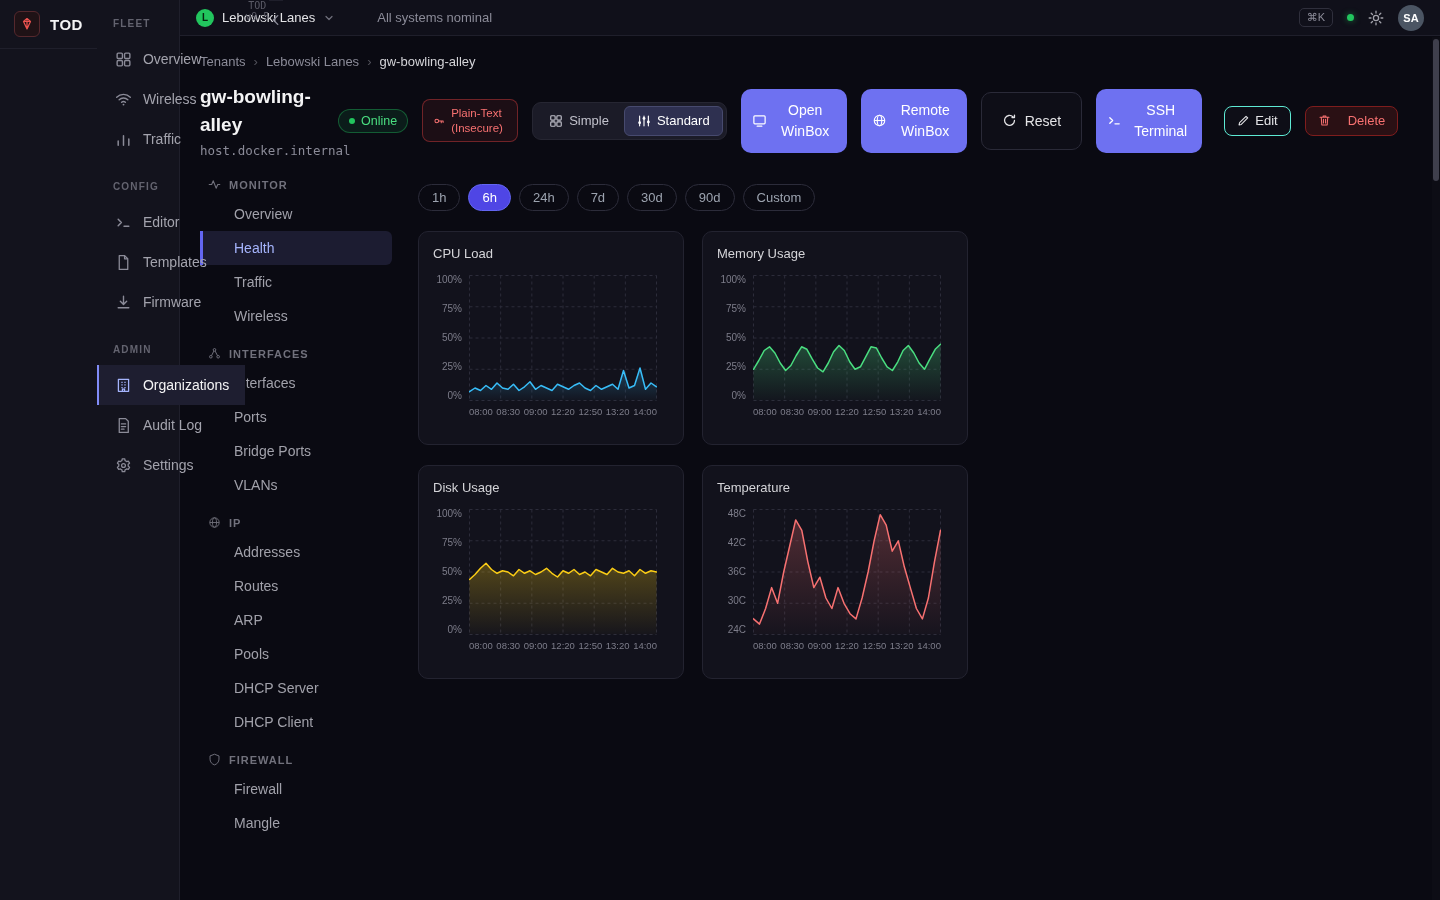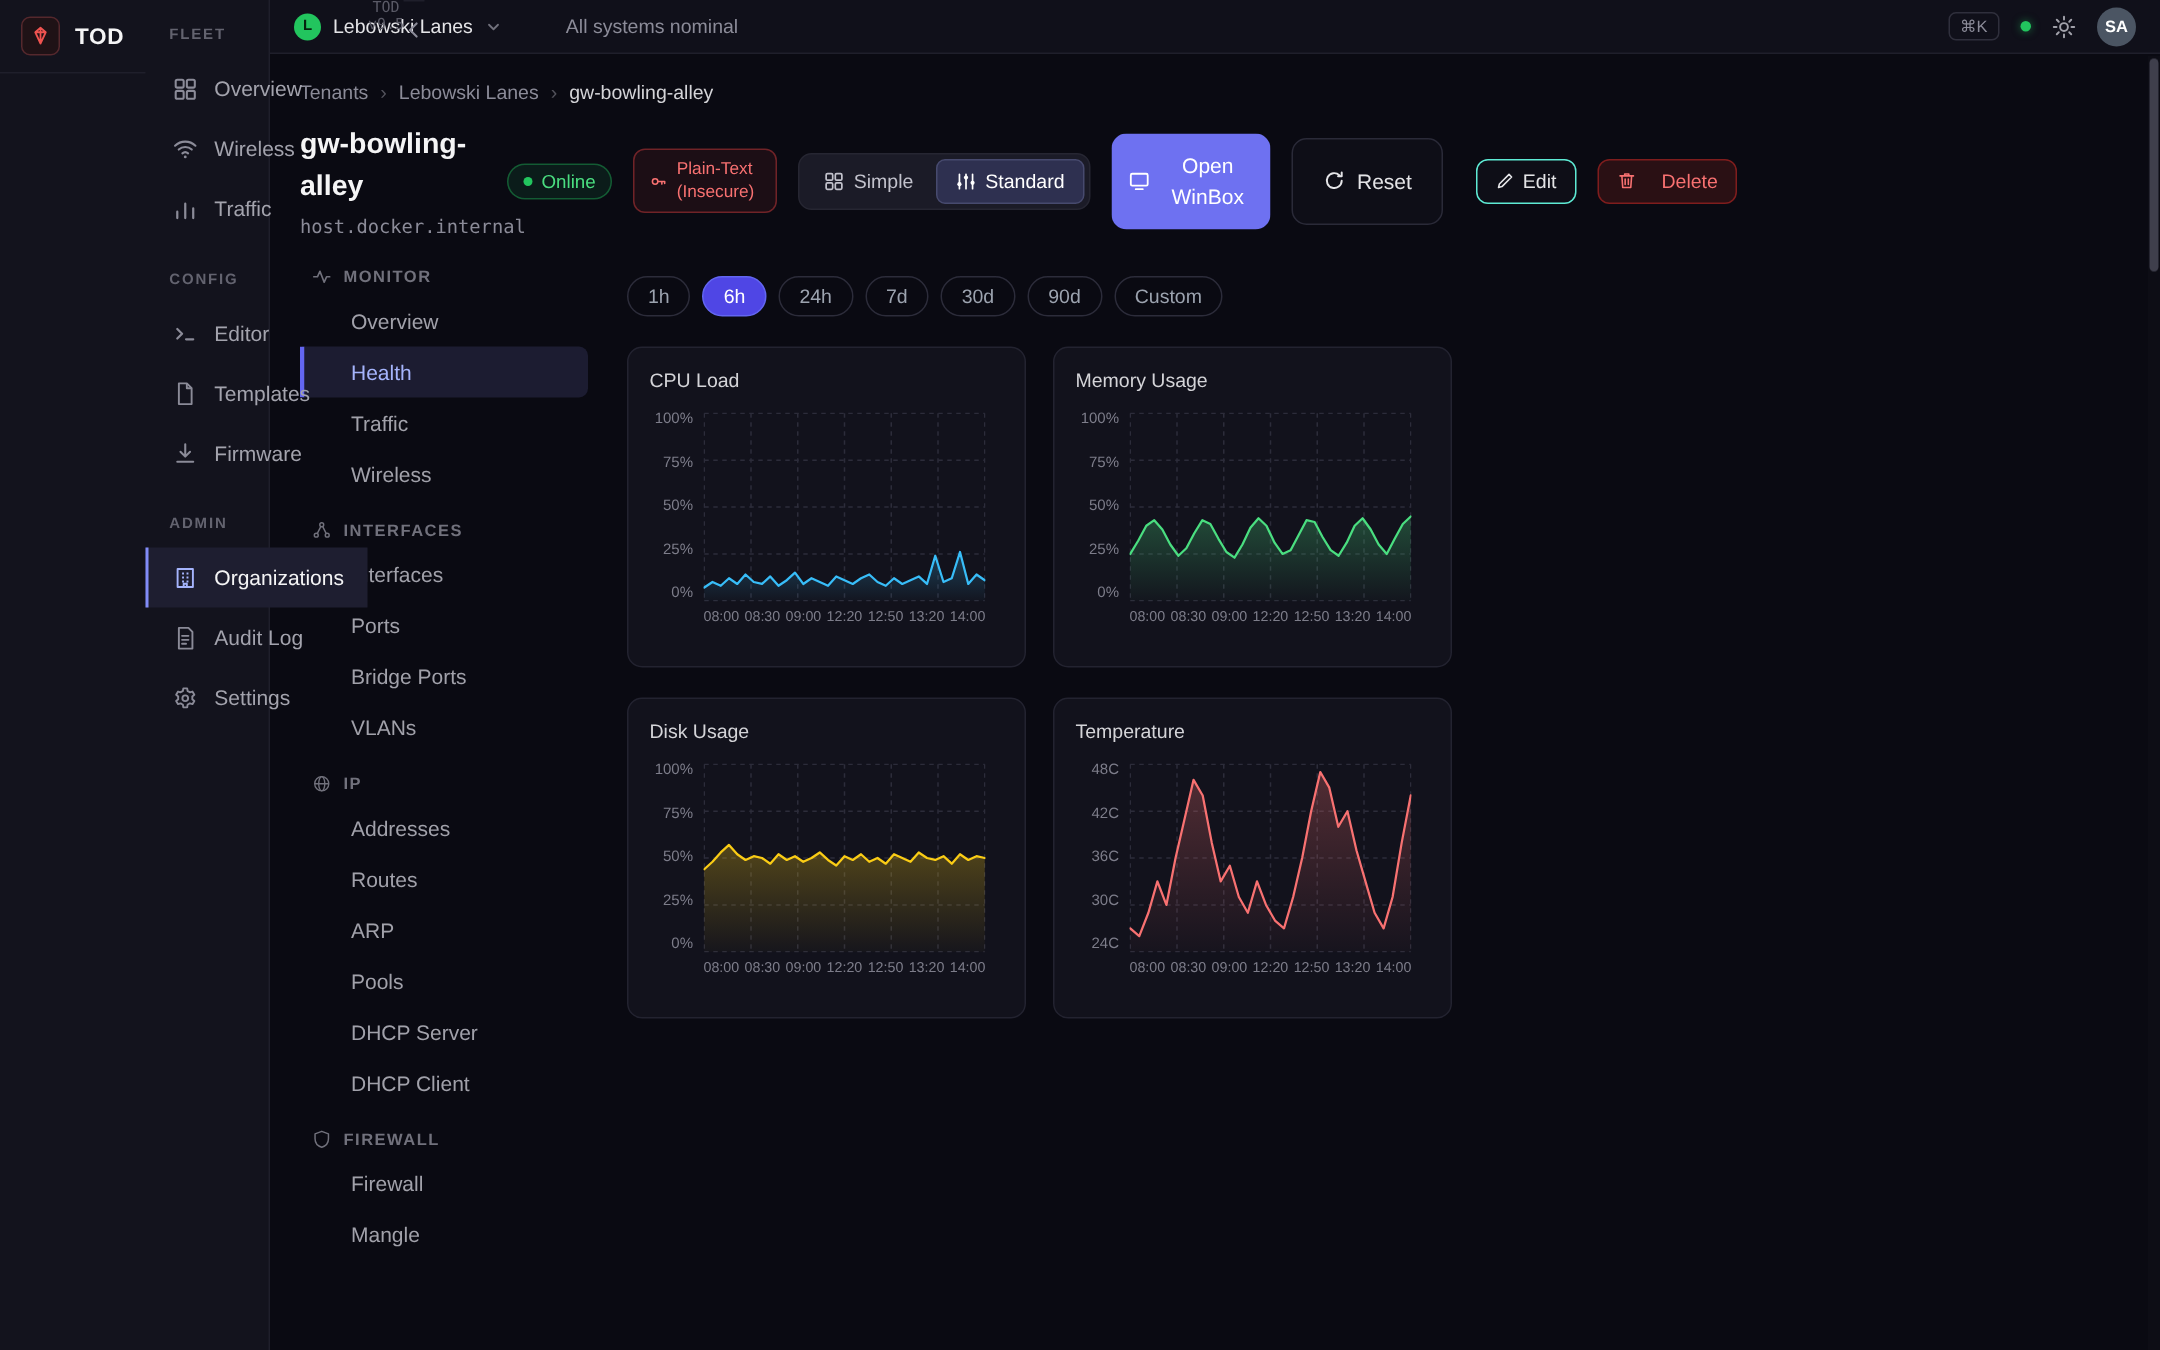--- a/index.html
+++ b/index.html
@@ -307,30 +307,48 @@
     <button class="btn btn-primary">
       <span class="icon">
         <svg viewBox="0 0 16 16" fill="none" stroke="currentColor" stroke-width="1.3" stroke-linecap="round">
             <rect x="2" y="3" width="12" height="8.5" rx="1"></rect>
             <path d="M5.5 14h5"></path>
           </svg>
       </span>
       <span class="lbl">Open WinBox</span>
     </button>
 
+    <button class="btn btn-primary">
+      <span class="icon">
+        <svg viewBox="0 0 16 16" fill="none" stroke="currentColor" stroke-width="1.2">
+            <circle cx="8" cy="8" r="5.6"></circle>
+            <ellipse cx="8" cy="8" rx="2.4" ry="5.6"></ellipse>
+            <path d="M2.4 8h11.2"></path>
+          </svg>
+      </span>
+      <span class="lbl">Remote WinBox</span>
+    </button>
 
     <button class="btn btn-dark">
       <span class="icon">
         <svg viewBox="0 0 16 16" fill="none" stroke="currentColor" stroke-width="1.4" stroke-linecap="round" stroke-linejoin="round">
             <path d="M13.3 8A5.3 5.3 0 1 1 11.6 4M13.3 2.2v2.6h-2.6"></path>
           </svg>
       </span>
       <span>Reset</span>
     </button>
 
+    <button class="btn btn-primary">
+      <span class="icon">
+        <svg viewBox="0 0 16 16" fill="none" stroke="currentColor" stroke-width="1.4" stroke-linecap="round" stroke-linejoin="round">
+            <path d="m3 5 3 3-3 3M8.5 11.5H13"></path>
+          </svg>
+      </span>
+      <span class="lbl">SSH Terminal</span>
+    </button>
 
     <button class="btn btn-small btn-edit" style="margin-left:8px;">
       <span class="icon">
         <svg viewBox="0 0 16 16" fill="none" stroke="currentColor" stroke-width="1.3" stroke-linejoin="round">
             <path d="m2.5 13.5.7-2.8 7.9-7.9 2.1 2.1-7.9 7.9-2.8.7z"></path>
           </svg>
       </span>
       <span>Edit</span>
     </button>
 

